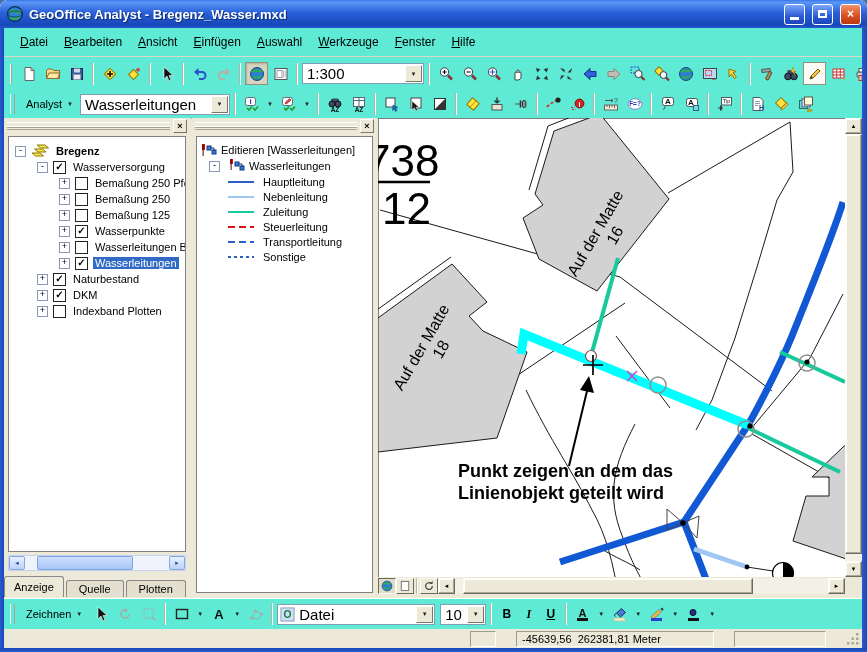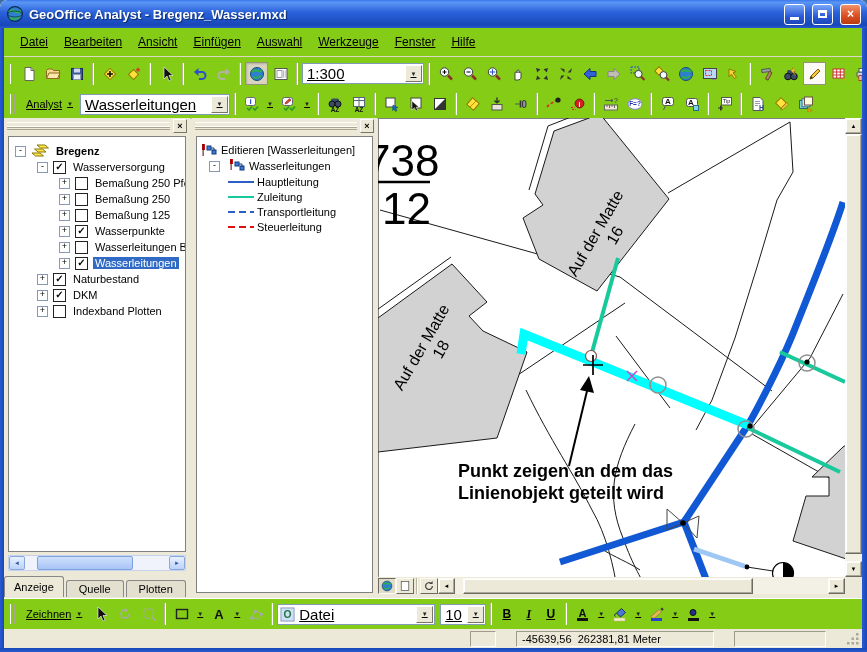--- a/index.html
+++ b/index.html
@@ -13,21 +13,21 @@
   .wbtn{width:21px;height:21px;border-radius:3px;border:1px solid #fff;display:flex;align-items:center;justify-content:center;
     background:linear-gradient(180deg,#7aa8f8,#2a5ad8 60%,#1c46b8);box-sizing:border-box;margin-left:2px;color:#fff;font-weight:bold;font-size:12px;line-height:1;}
   .wbtn.close{background:linear-gradient(180deg,#f0926a,#dd5024 55%,#b93a10);}
   .glyph-min{width:9px;height:3px;background:#fff;margin-top:9px;}
   .glyph-max{width:9px;height:8px;border:2px solid #fff;border-top-width:3px;box-sizing:border-box;}
   
   .frame-l,.frame-r{position:absolute;top:28px;bottom:0;width:4px;background:linear-gradient(90deg,#2a5ad0,#1747b8);z-index:30;}
   .frame-l{left:0}.frame-r{right:0;width:5px}
   .frame-b{position:absolute;left:0;right:0;bottom:0;height:4px;background:linear-gradient(180deg,#1747b8,#2a5ad0);z-index:30;}
   
-  .band{position:absolute;left:4px;right:5px;background:#84cc16;text-decoration:underline;}
+  .band{position:absolute;left:4px;right:5px;background:#5eead4;}
   .menubar{top:28px;height:28px;display:flex;align-items:center;padding-left:8px;border-bottom:1px solid #dcd8c8;}
   .menu-item{display:inline-block;font-size:12px;padding:3px 8px;color:#000;}
   .menu-item::first-letter{text-decoration:underline;}
   .toolbar1{top:57px;height:33px;display:flex;align-items:center;padding-left:4px;gap:1px;border-bottom:1px solid #dcd8c8;}
   .toolbar2{top:90px;height:28px;display:flex;align-items:center;padding-left:4px;gap:1px;border-bottom:1px solid #c8c4b4;}
   .grip{width:3px;height:20px;border-left:1px solid #fff;border-right:1px solid #a8a490;margin:0 4px 0 2px;}
   .tbtn{width:23px;height:23px;display:flex;align-items:center;justify-content:center;border:1px solid transparent;box-sizing:border-box;flex:0 0 auto;}
   .tbtn.pressed{background:#d8d4c0;border:1px solid #94907c;box-shadow:inset 1px 1px 2px rgba(0,0,0,.18);}
   .tbtn.raised{background:#fbfaf4;border:1px solid #94907c;}
   .tbtn svg{display:block}
@@ -56,21 +56,21 @@
   .exp{width:9px;height:9px;border:1px solid #8a98b8;background:#fff;font-size:9px;line-height:7px;text-align:center;margin-right:5px;flex:0 0 auto;color:#000;box-sizing:content-box;}
   .cb{width:11px;height:11px;border:1px solid #222;background:#fff;margin-right:5px;font-size:10px;line-height:10px;text-align:center;flex:0 0 auto;font-weight:bold;}
   .tl{padding:0 2px;}
   .tl.sel{background:#316ac5;color:#fff;}
   .tl.b{font-weight:bold;}
   .lyr{margin-right:4px;flex:0 0 auto;}
   .ed-head,.ed-group{display:flex;align-items:center;height:16px;font-size:11px;white-space:nowrap;color:#000;}
   .ed-head{padding-left:4px;gap:4px;}
   .ed-group{padding-left:12px;gap:4px;}
   .lrow{display:flex;align-items:center;height:15px;padding-left:30px;font-size:11px;white-space:nowrap;color:#000;}
-  .ll{margin-left:2px;text-align:right;}
+  .ll{margin-left:8px;text-align:right;}
   
   .toc-scroll{position:absolute;left:4px;top:437px;width:178px;height:16px;display:flex;background:#f0f3fb;border:1px solid #c6d3ee;box-sizing:border-box;}
   .lunabtn{width:16px;height:14px;background:linear-gradient(180deg,#e8f0fe,#bcd2f8);border:1px solid #88a8dd;border-radius:2px;
     font-size:6px;color:#2c57a0;display:flex;align-items:center;justify-content:center;box-sizing:border-box;flex:0 0 auto;}
   .lunathumb{width:96px;height:14px;margin-left:12px;background:linear-gradient(180deg,#cfe0fd,#a8c4f5);border:1px solid #7da2e0;border-radius:2px;box-sizing:border-box;}
   .toc-tabs{position:absolute;left:0;top:455px;height:24px;display:flex;align-items:flex-end;gap:2px;}
   .tab{border:1px solid #888;border-bottom:none;background:#e4e0d0;padding:2px 12px;font-size:11px;border-radius:3px 3px 0 0;color:#000;}
   .tab.active{background:#ece9d8;padding:4px 9px;position:relative;z-index:2;}
   
   .map-wrap{position:absolute;left:378px;top:118px;width:484px;height:477px;background:#ece9d8;}
@@ -595,35 +595,47 @@
       </div>
       <div>
           <div class="lrow">
             <svg width="28" height="10">
       <line x1="1" y1="5" x2="27" y2="5" stroke="#2b5fc7" stroke-width="2"></line>
             </svg>
     <span class="ll">Hauptleitung</span>
           </div>
           <div class="lrow">
             <svg width="28" height="10">
+      <line x1="1" y1="5" x2="27" y2="5" stroke="#9fc7f3" stroke-width="2"></line>
+            </svg>
+    <span class="ll">Nebenleitung</span>
+          </div>
+          <div class="lrow">
+            <svg width="28" height="10">
       <line x1="1" y1="5" x2="27" y2="5" stroke="#17c99b" stroke-width="2"></line>
             </svg>
     <span class="ll">Zuleitung</span>
+          </div>
+          <div class="lrow">
+            <svg width="28" height="10">
+      <line x1="1" y1="5" x2="27" y2="5" stroke="#dd1111" stroke-width="2" stroke-dasharray="7 4"></line>
+            </svg>
+    <span class="ll">Steuerleitung</span>
           </div>
           <div class="lrow">
             <svg width="28" height="10">
       <line x1="1" y1="5" x2="27" y2="5" stroke="#2b5fc7" stroke-width="2" stroke-dasharray="7 4"></line>
             </svg>
     <span class="ll">Transportleitung</span>
           </div>
           <div class="lrow">
             <svg width="28" height="10">
-      <line x1="1" y1="5" x2="27" y2="5" stroke="#dd1111" stroke-width="2" stroke-dasharray="7 4"></line>
+      <line x1="1" y1="5" x2="27" y2="5" stroke="#2b5fc7" stroke-width="2" stroke-dasharray="3 3"></line>
             </svg>
-    <span class="ll">Steuerleitung</span>
+    <span class="ll">Sonstige</span>
           </div>
         </div>
     </div>
   </div>
 
   <div class="map-wrap">
     <div class="map-view">
       <svg width="467" height="459" viewBox="0 0 467 459">
 
         <g stroke="#1a1a1a" stroke-width="1" fill="none">

